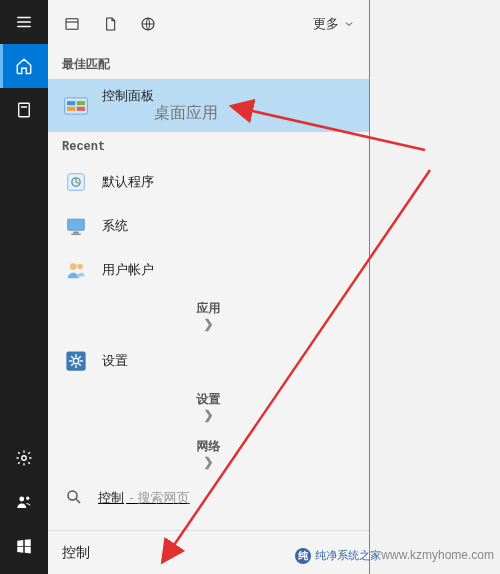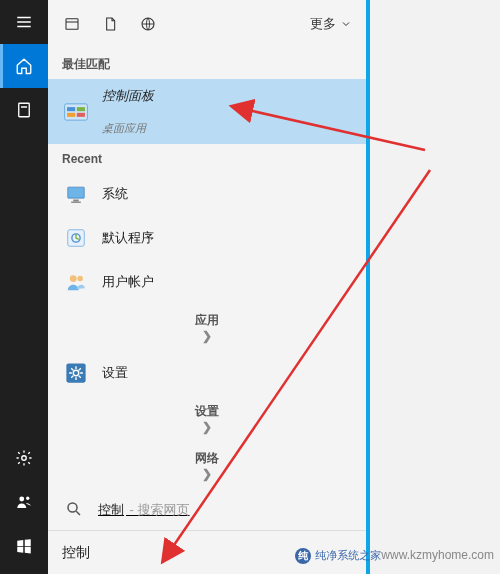--- a/index.html
+++ b/index.html
@@ -13,43 +13,43 @@
 .sidebar-bottom { margin-top: auto; display: flex; flex-direction: column; align-items: center; width: 100%; margin-bottom: 6px; }
 .sidebar-item {
   width: 48px; height: 44px; display: flex; align-items: center; justify-content: center;
   color: #fff; cursor: pointer;
 }
 .sidebar-item.active { background: #0078d7; position: relative; }
 .sidebar-item.active::before { content: ""; position: absolute; left: 0; top: 0; bottom: 0; width: 3px; background: #67b8f7; }
 
 .panel {
   position: absolute; left: 48px; top: 0; width: 322px; height: 574px;
-  background: #f4f4f4; border-right: 4px solid #0ea5e9;
+  background: #f4f4f4; border-right: 1px solid #0ea5e9;
   display: flex; flex-direction: column;
 }
 .panel-top {
   height: 48px; display: flex; align-items: center; padding: 0 14px; gap: 18px;
 }
 .top-icon { width: 20px; height: 20px; display: flex; align-items: center; justify-content: center; color: #333; cursor: pointer; }
 .panel-top .more { margin-left: auto; display: flex; align-items: center; gap: 4px; font-size: 13px; color: #333; cursor: pointer; }
 
 .panel-content { flex: 1; overflow-y: auto; }
-.section-header { font-size: 12px; color: #555; padding: 8px 14px 6px; font-weight: 600; }
+.section-header { font-size: 12px; color: #555; padding: 8px 14px 6px; font-weight: 600; font-family: Liberation Mono, monospace; }
 
 .result-item {
   display: flex; align-items: center; padding: 8px 14px; gap: 12px; cursor: pointer;
 }
 .result-item.selected { background: #b9dcf4; }
 .result-icon {
   width: 28px; height: 28px; display: flex; align-items: center; justify-content: center;
   flex-shrink: 0;
 }
-.result-text { display: flex; flex-direction: column; font-style: italic; }
+.result-text { display: flex; flex-direction: row; }
 .result-title { font-size: 13px; color: #222; }
-.result-sub { font-size: 11px; color: #777; margin-top: 16px; }
+.result-sub { font-size: 16px; color: #777; margin-top: 16px; }
 
 .category-row {
   display: flex; align-items: center; justify-content: space-between;
   padding: 8px 24px; font-size: 12px; color: #555; font-weight: 600; cursor: pointer; flex-direction: column;
 }
 .chevron { color: #888; font-size: 12px; }
 
 .web-row { display: flex; align-items: center; padding: 8px 14px; gap: 12px; cursor: pointer; text-decoration: underline; }
 .web-icon { width: 24px; height: 24px; display: flex; align-items: center; justify-content: center; flex-shrink: 0; }
 .web-text { font-size: 13px; color: #222; }
@@ -171,37 +171,37 @@
         <span class="result-title">控制面板</span>
         <span class="result-sub">桌面应用</span>
       </div>
     </div>
 
     <div class="section-header">Recent</div>
 
     <div class="result-item">
       <div class="result-icon">
         <svg width="22" height="22" viewBox="0 0 32 32">
+            <rect x="4" y="4" width="24" height="24" rx="3" fill="#e8f0fb" stroke="#5aa0d8"></rect>
+            <circle cx="16" cy="16" r="6" fill="none" stroke="#4a90d9" stroke-width="2"></circle>
+            <path d="M16 10v6l4 2" stroke="#7cb342" stroke-width="2" fill="none"></path>
+          </svg>
+      </div>
+      <span class="result-title">默认程序</span>
+    </div>
+
+    <div class="result-item">
+      <div class="result-icon">
+        <svg width="22" height="22" viewBox="0 0 32 32">
             <rect x="4" y="6" width="24" height="16" rx="1" fill="#6fb4e8" stroke="#3a7bb5"></rect>
             <rect x="12" y="24" width="8" height="3" fill="#888"></rect>
             <rect x="9" y="27" width="14" height="2" fill="#888"></rect>
           </svg>
       </div>
       <span class="result-title">系统</span>
-    </div>
-
-    <div class="result-item">
-      <div class="result-icon">
-        <svg width="22" height="22" viewBox="0 0 32 32">
-            <rect x="4" y="4" width="24" height="24" rx="3" fill="#e8f0fb" stroke="#5aa0d8"></rect>
-            <circle cx="16" cy="16" r="6" fill="none" stroke="#4a90d9" stroke-width="2"></circle>
-            <path d="M16 10v6l4 2" stroke="#7cb342" stroke-width="2" fill="none"></path>
-          </svg>
-      </div>
-      <span class="result-title">默认程序</span>
     </div>
 
     <div class="result-item">
       <div class="result-icon">
         <svg width="22" height="22" viewBox="0 0 32 32">
             <circle cx="12" cy="11" r="5" fill="#f2c078"></circle>
             <path d="M4 28c0-5 4-8 8-8s8 3 8 8" fill="#6fb4e8"></path>
             <circle cx="22" cy="11" r="4" fill="#f2c078"></circle>
             <path d="M17 26c1-4 4-6 7-6s4 2 5 5" fill="#9fcbed"></path>
           </svg>

